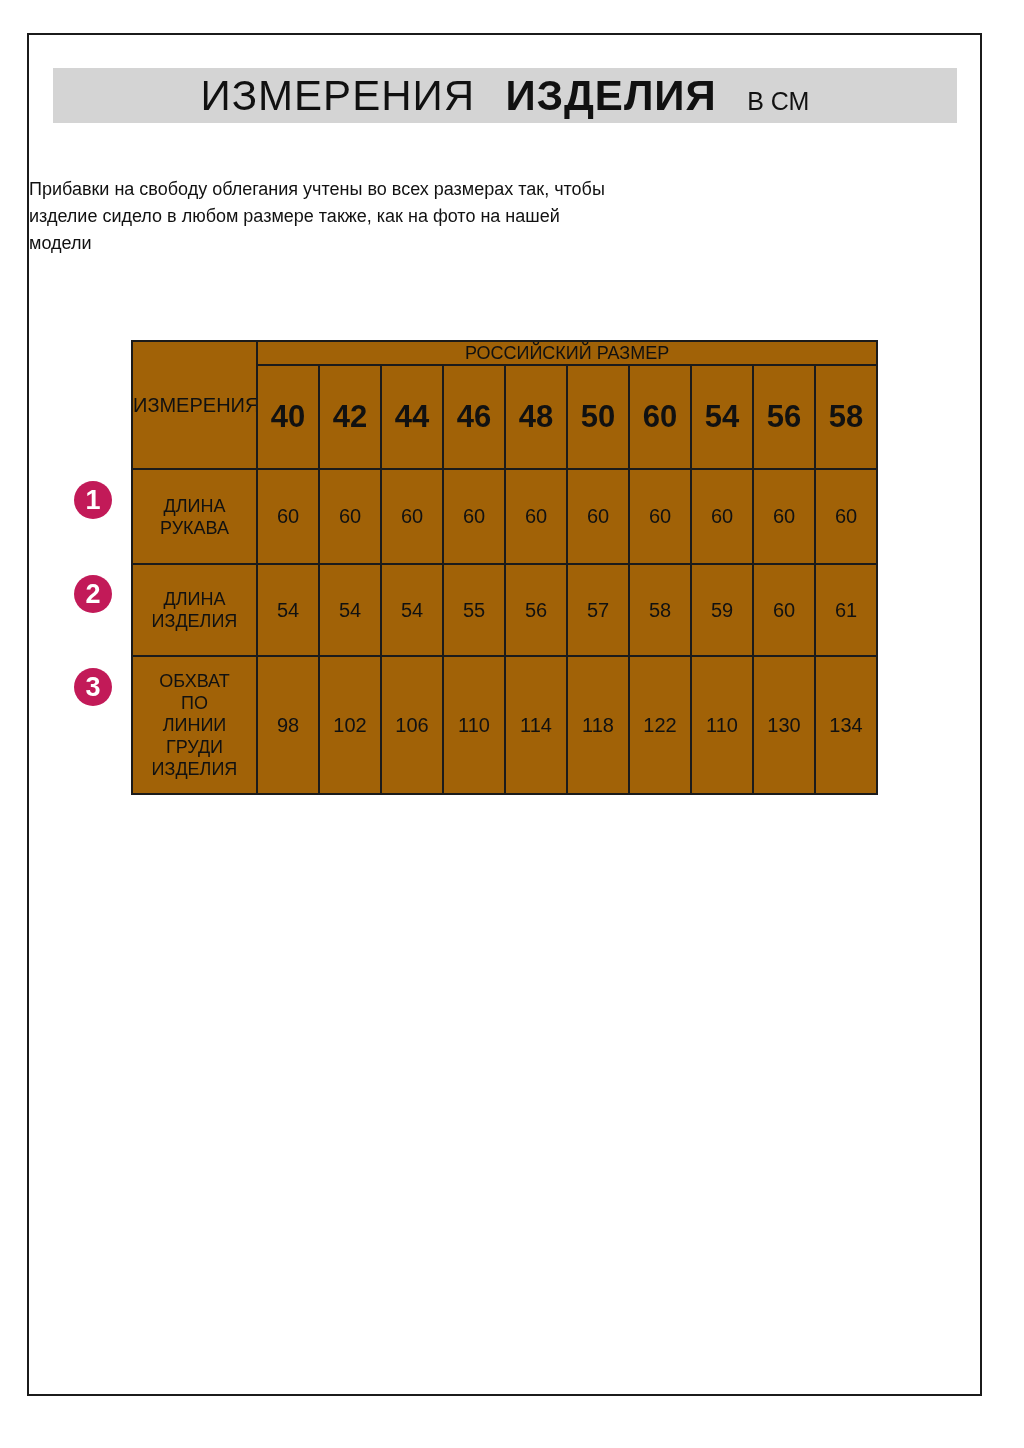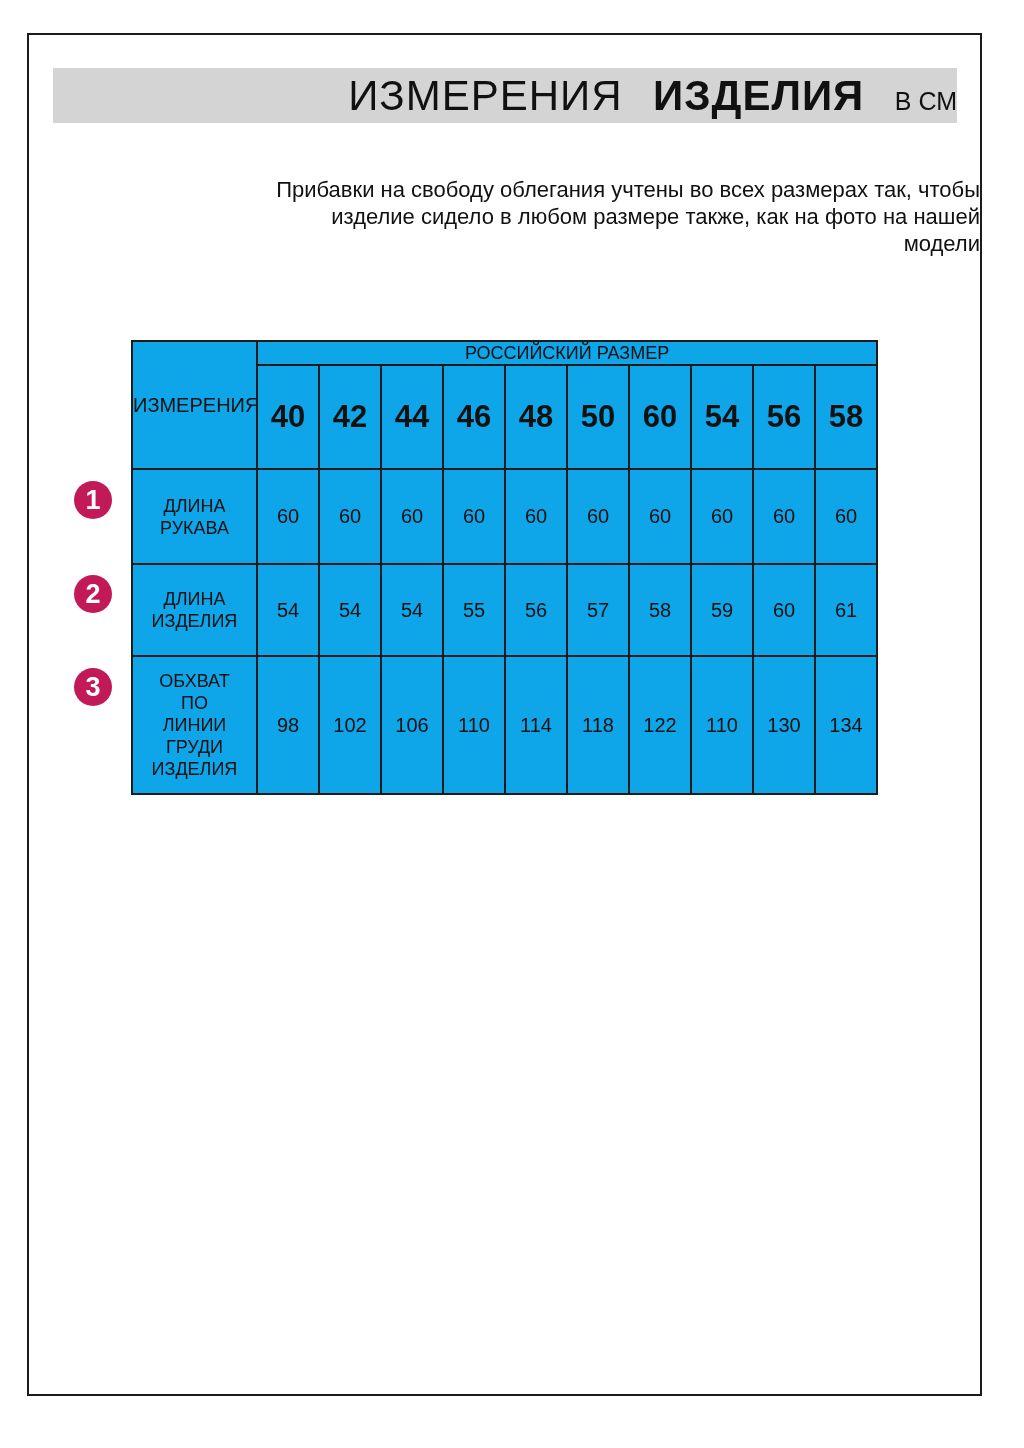--- a/index.html
+++ b/index.html
@@ -14,45 +14,45 @@
   .page {
     position:absolute; left:27px; top:33px;
     width:955px; height:1363px;
     border:2px solid #1b1b1b;
     background:#fff;
   }
   .title-bar {
     position:absolute; left:24px; top:33px;
     width:904px; height:55px;
     background:#d4d4d4;
-    text-align:right;
+    text-align:center;
     line-height:55px;
     white-space:nowrap;
   }
   .title-main { font-size:42px; font-weight:400; letter-spacing:1px; }
   .title-strong { font-size:42px; font-weight:700; letter-spacing:1px; margin-left:26px; }
   .title-unit { font-size:25px; font-weight:400; margin-left:26px; }
   .model {
     position:absolute; left:0; top:110px; width:100%;
     text-align:center; font-size:30px; font-weight:400;
   }
   .desc {
     position:absolute; left:0; top:141px; width:100%;
-    text-align:right; font-size:22px; line-height:27px;
+    text-align:left; font-size:18px; line-height:27px;
     white-space:pre-line;
   }
   .size-table {
     position:absolute; left:102px; top:305px;
     border-collapse:collapse; table-layout:fixed;
     width:747px;
   }
   .size-table td {
     border:2px solid #1b1b1b;
     text-align:center; vertical-align:middle;
-    background:#0ea5e9; overflow:hidden;
+    background:#a16207; overflow:hidden;
   }
   .c-label { width:125px; }
   .c-size { width:62px; }
   .r-group { height:24px; }
   .r-sizes { height:104px; }
   .r-data1 { height:95px; }
   .r-data2 { height:92px; }
   .r-data3 { height:81px; }
   .corner-cell { font-size:20px; font-weight:400; }
   .group-cell { font-size:18px; font-weight:400; }

